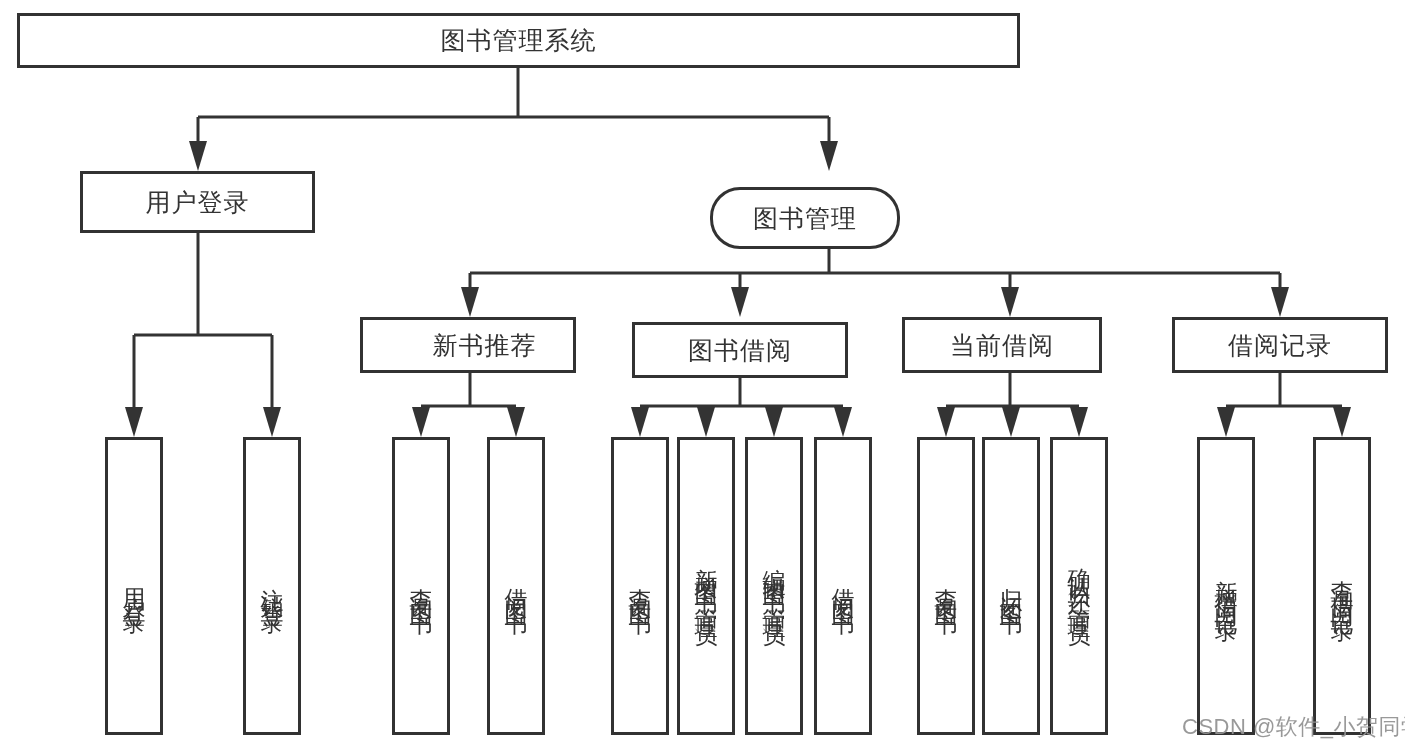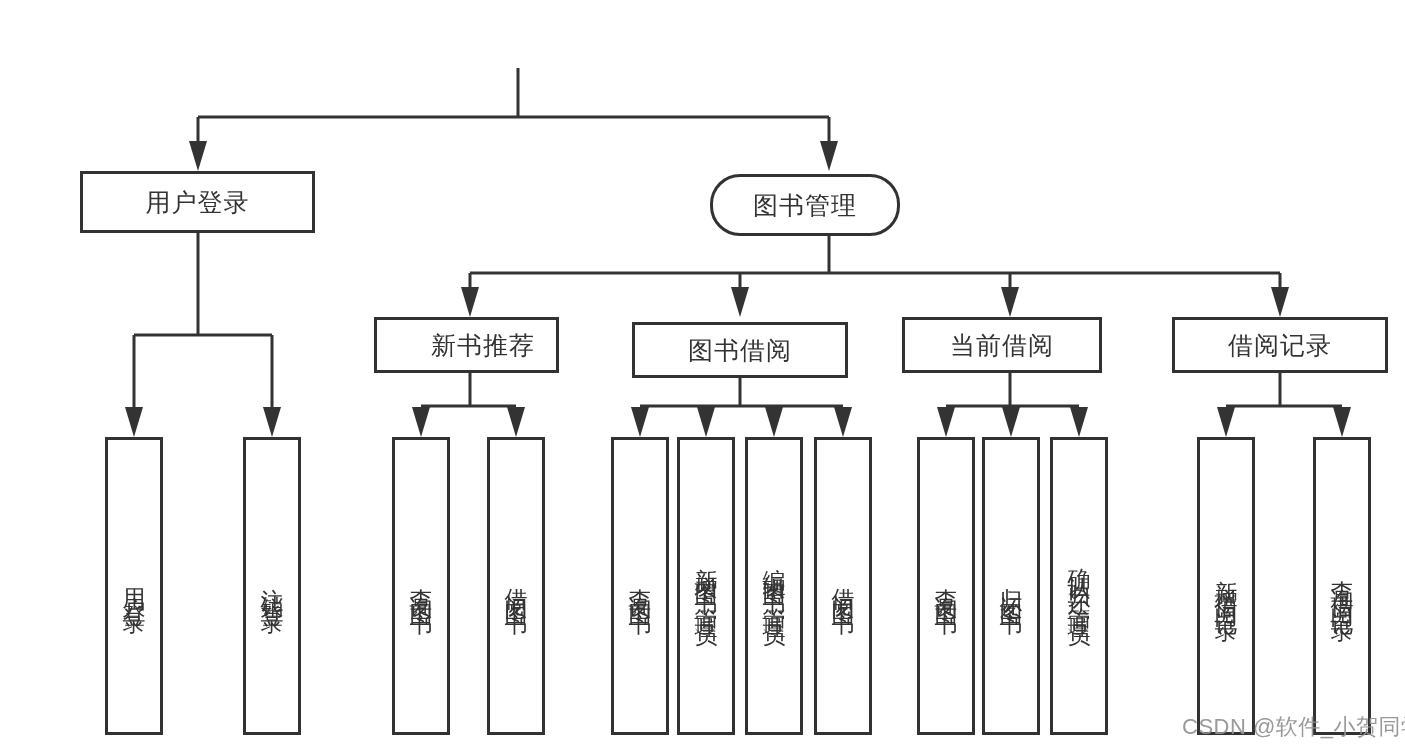--- a/index.html
+++ b/index.html
@@ -107,25 +107,26 @@
       <polygon points="765,407 783,407 774,437"></polygon>
       <polygon points="834,407 852,407 843,437"></polygon>
       <polygon points="937,407 955,407 946,437"></polygon>
       <polygon points="1002,407 1020,407 1011,437"></polygon>
       <polygon points="1070,407 1088,407 1079,437"></polygon>
       <polygon points="1217,407 1235,407 1226,437"></polygon>
       <polygon points="1333,407 1351,407 1342,437"></polygon>
     </g>
   </svg>
 
+  <div class="node hbox" style="left:17px; top:13px; width:1003px; height:55px;">图书管理系统</div>
 
   <div class="node hbox" style="left:80px; top:171px; width:235px; height:62px;">用户登录</div>
-  <div class="node hbox" style="left:710px; top:174px; width:190px; height:62px;border-radius:30px;">图书管理</div>
+  <div class="node hbox" style="left:710px; top:187px; width:190px; height:62px;border-radius:30px;">图书管理</div>
 
-  <div class="node hbox" style="left:374px; top:317px; width:185px; height:56px;padding-left:33px;">新书推荐</div>
+  <div class="node hbox" style="left:360px; top:317px; width:216px; height:56px;padding-left:33px;">新书推荐</div>
   <div class="node hbox" style="left:632px; top:322px; width:216px; height:56px;">图书借阅</div>
   <div class="node hbox" style="left:902px; top:317px; width:200px; height:56px;">当前借阅</div>
   <div class="node hbox" style="left:1172px; top:317px; width:216px; height:56px;">借阅记录</div>
 
   <div class="node vbox" style="left:105px; top:437px; width:58px; height:298px;">
     <span>用户登录</span>
   </div>
   <div class="node vbox" style="left:243px; top:437px; width:58px; height:298px;">
     <span>注销登录</span>
   </div>

